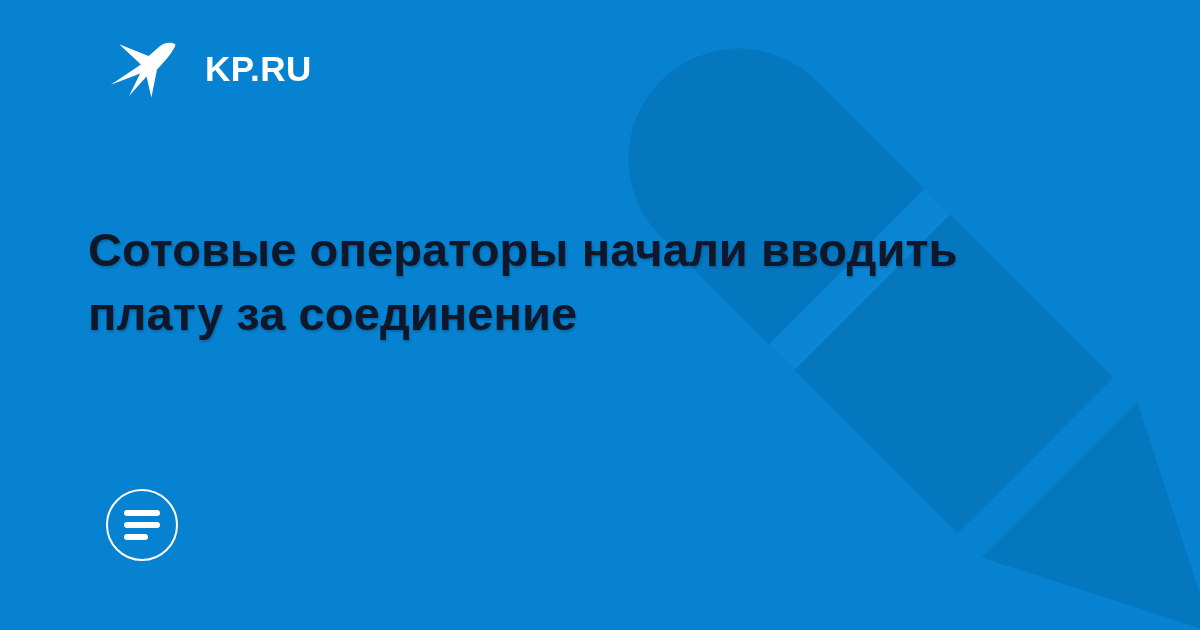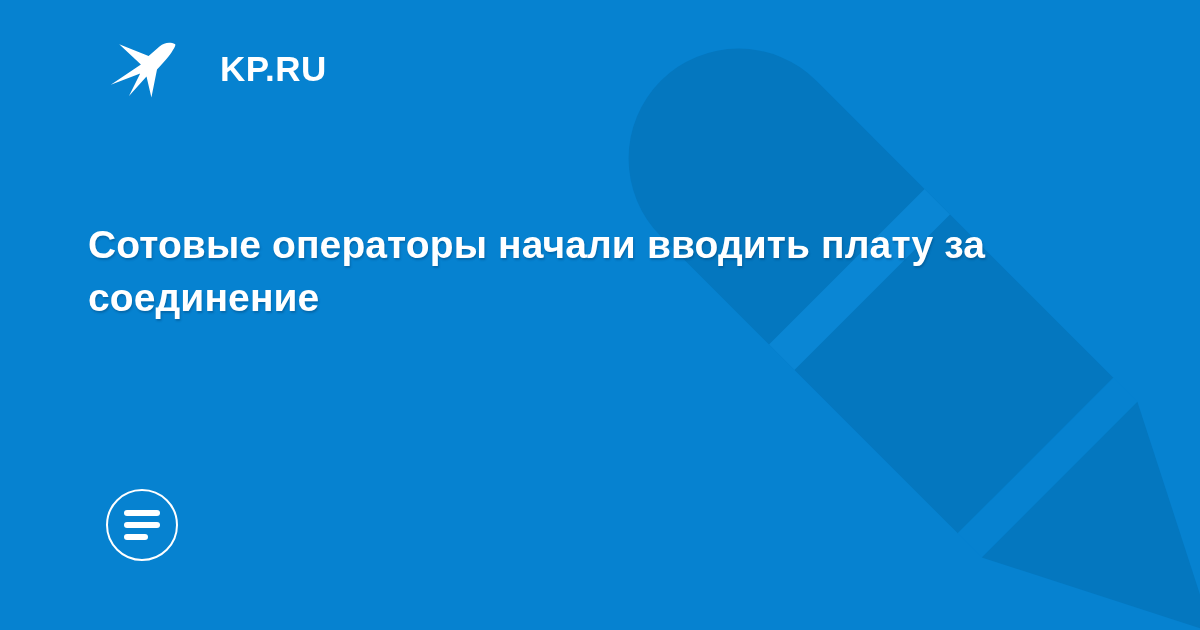--- a/index.html
+++ b/index.html
@@ -31,21 +31,21 @@
     height: 630px;
   }
 
   
   .brand {
     position: absolute;
     left: 108px;
     top: 36px;
     display: flex;
     align-items: center;
-    gap: 42px;
+    gap: 27px;
     height: 64px;
   }
   .brand-mark {
     width: 70px;
     height: 70px;
     flex: 0 0 auto;
     display: block;
   }
   .brand-mark svg { display: block; width: 70px; height: 70px; }
 
@@ -58,22 +58,22 @@
     white-space: nowrap;
   }
 
   
   .headline {
     position: absolute;
     left: 88px;
     top: 218px;
     width: 900px;
     margin: 0;
-    color: #ffffff;
-    font-size: 39px;
+    color: #0f172a;
+    font-size: 47px;
     font-weight: bold;
     line-height: 1.36;
     letter-spacing: 0.1px;
     text-shadow: 1px 2px 2px rgba(0, 54, 95, 0.32);
   }
 
   
   .rubric {
     position: absolute;
     left: 106px;

